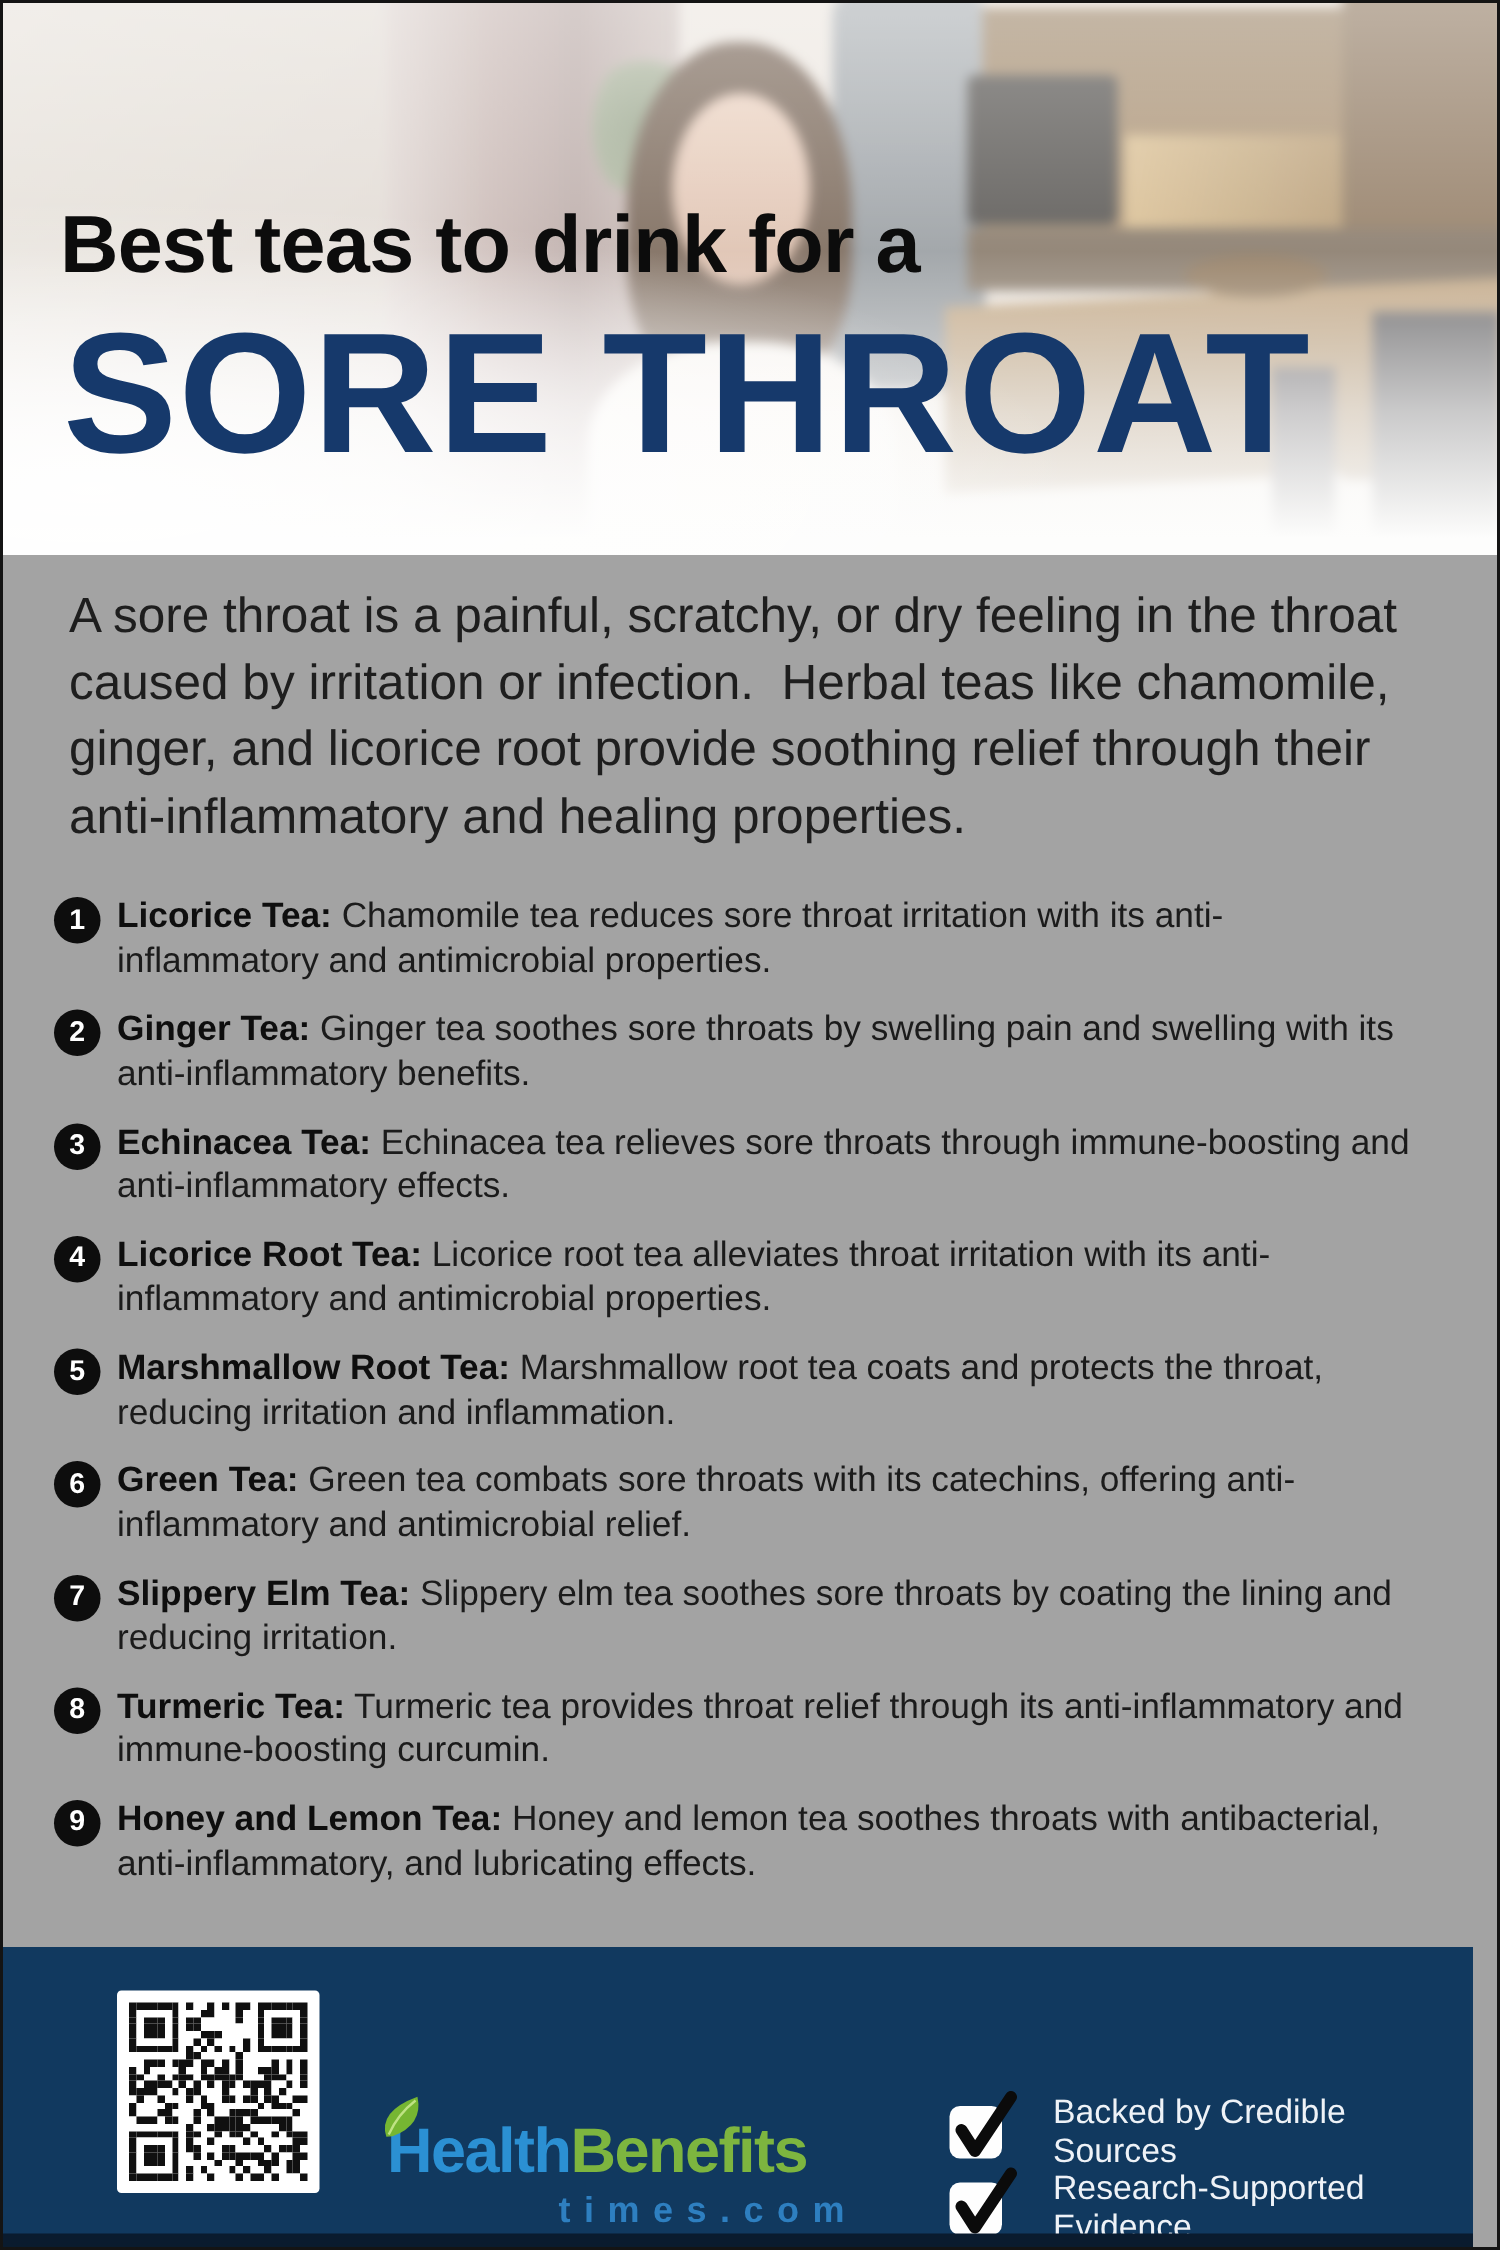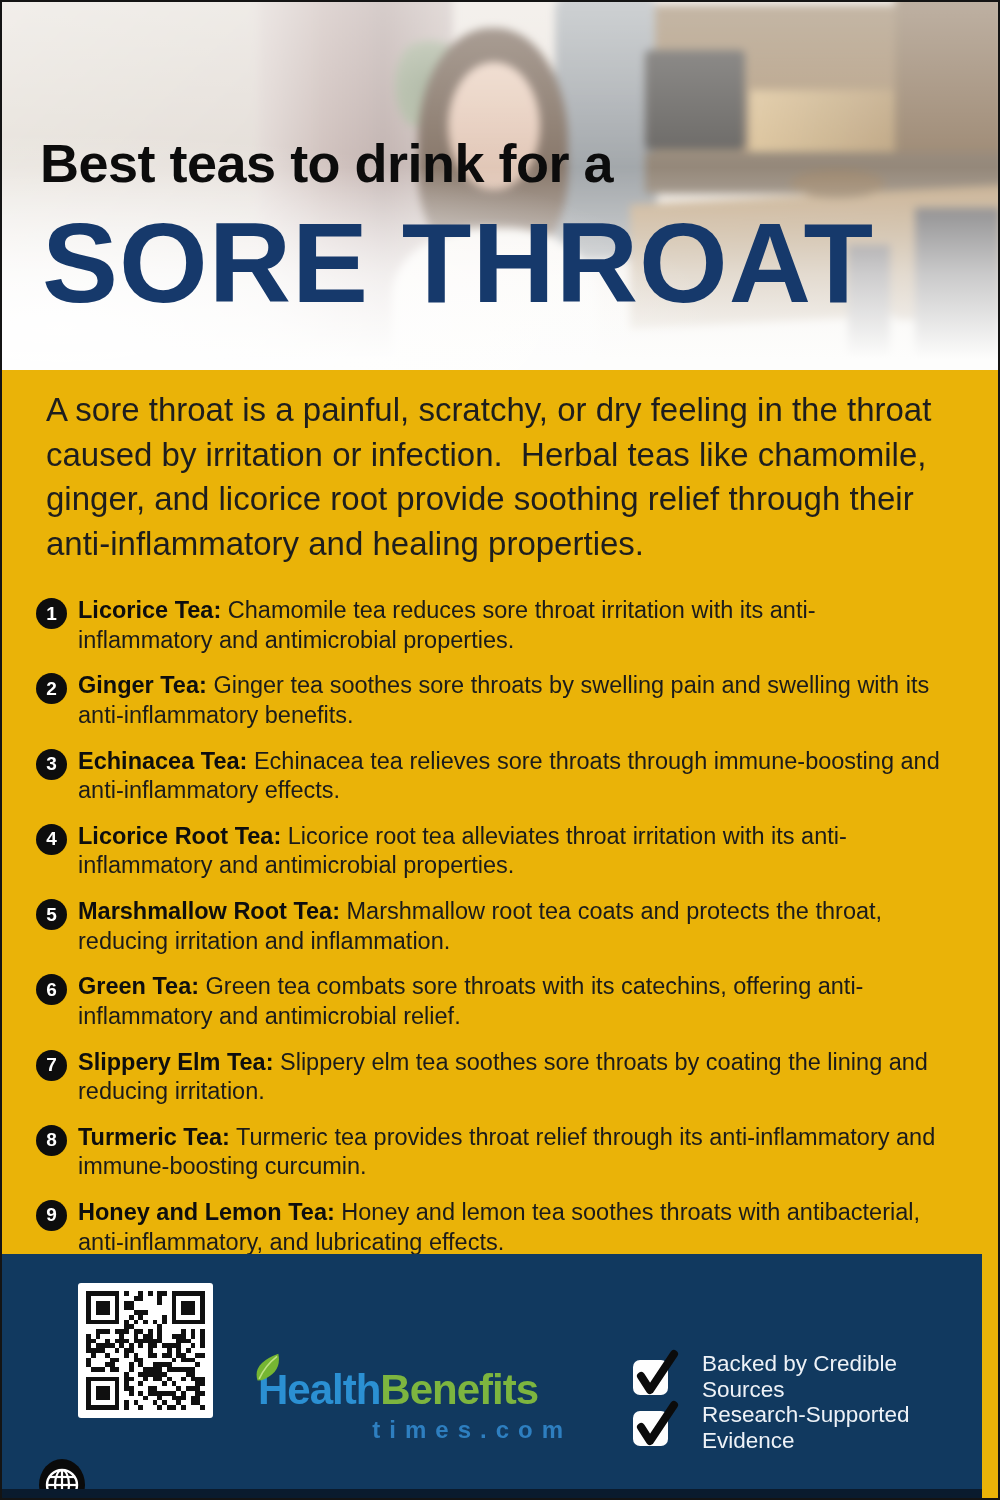--- a/index.html
+++ b/index.html
@@ -1,21 +1,21 @@
 <!DOCTYPE html>
 <html><head>
 <meta charset="utf-8">
 <style>
   * { margin:0; padding:0; box-sizing:border-box; }
   html,body { background:#e8e8e8; }
   body { font-family:"Liberation Sans", sans-serif; }
 
   .page{
     position:relative; width:1000px; height:1500px;
-    background:#eab308; overflow:hidden;
+    background:#a3a3a3; overflow:hidden;
     border:2px solid #141414;
   }
 
   
   .hero{ position:relative; width:100%; height:368px; overflow:hidden; background:#e9e2da; }
   .photo{ position:absolute; inset:-12px; filter:blur(4px) saturate(.82) brightness(1.04); }
   .photo div{ position:absolute; }
   .wall-left   { left:0; top:0; width:330px; height:400px; background:linear-gradient(135deg,#ddd5cc,#cfc5ba); }
   .curtain     { left:268px; top:0; width:195px; height:390px;
                  background:linear-gradient(to right,#d3c6c0,#bba49e 35%,#aa938e 65%,#c2b2ac); }
@@ -68,21 +68,21 @@
     flex:0 0 auto; width:31px; height:31px; margin-top:2px;
     background:#0d0d0d; border-radius:50%;
     display:flex; align-items:center; justify-content:center;
   }
   .num-badge span{ color:#fff; font-size:19px; font-weight:bold; }
   .item-text{ font-size:23.5px; line-height:1.26; color:#1b1b1b; }
   .item-text b{ color:#0e0e0e; }
 
   
   footer{
-    position:absolute; left:0; right:16px; bottom:0; height:244px;
+    position:absolute; left:0; right:16px; bottom:0; height:200px;
     background:#11395f;
     text-decoration:underline;
   }
   footer::after{
     content:""; position:absolute; left:0; right:0; bottom:0; height:9px; background:#0a1b2e;
   }
   .qr{
     position:absolute; left:76px; top:29px; width:135px; height:135px;
     background:#fff; border-radius:3px; padding:8px;
   }

